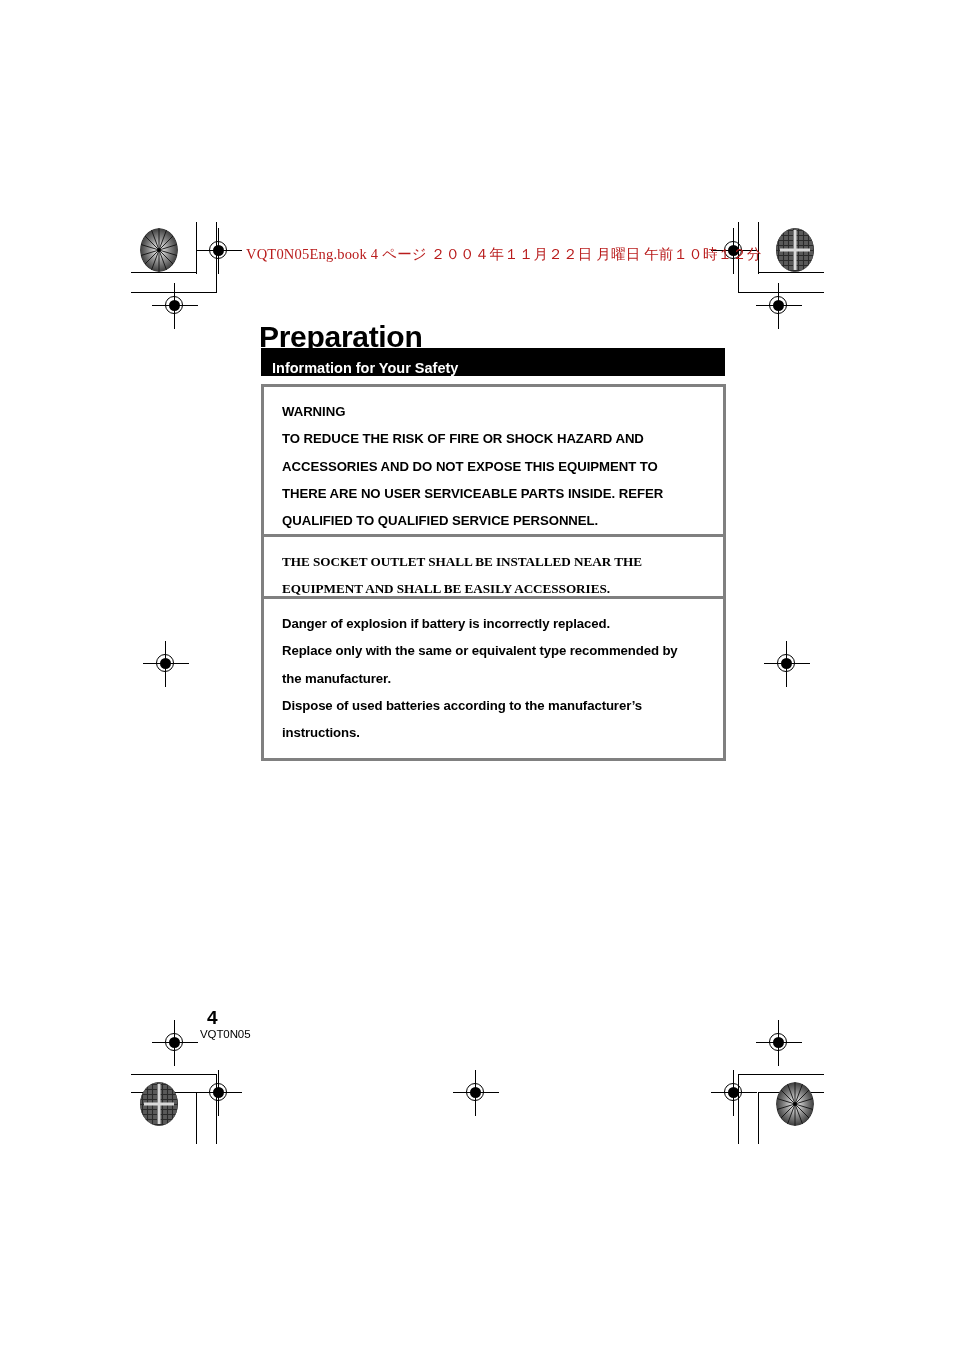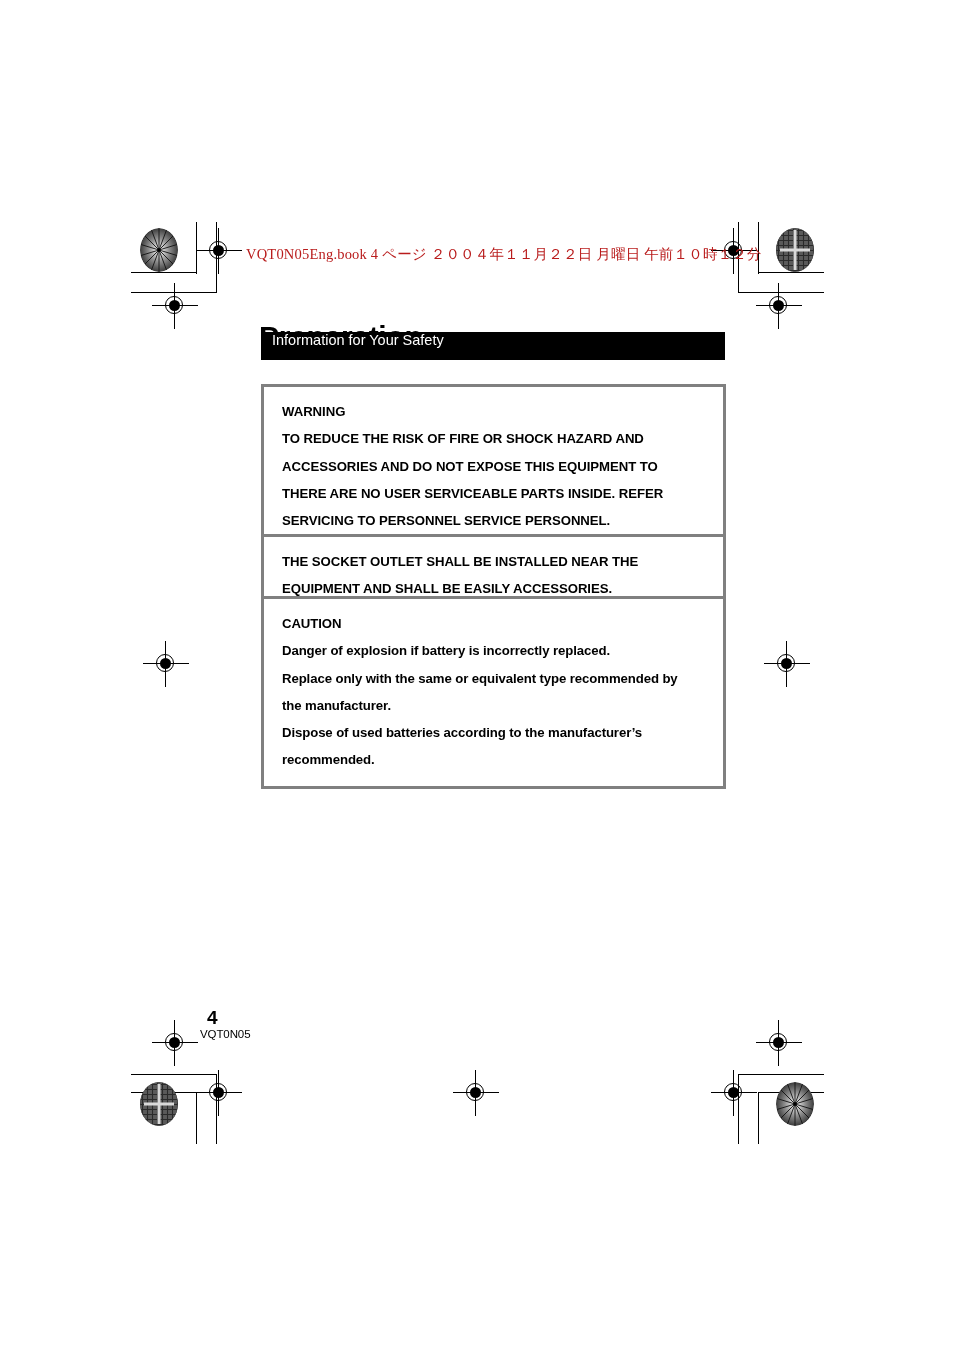--- a/index.html
+++ b/index.html
@@ -98,29 +98,29 @@
     left: 259px;
     top: 300px;
     font-size: 30px;
     font-weight: bold;
     letter-spacing: -0.3px;
   }
 
   .section-bar {
     position: absolute;
     left: 261px;
-    top: 332px;
+    top: 348px;
     width: 464px;
     height: 28px;
     background: #000000;
     color: #ffffff;
     font-size: 14.5px;
-    font-weight: normal;
+    font-weight: bold;
     display: flex;
-    align-items: flex-start;
+    align-items: flex-end;
     padding-left: 11px;
     box-sizing: border-box;
   }
 
   .notice-box {
     position: absolute;
     left: 261px;
     border: 3px solid #808080;
     background: #ffffff;
     box-sizing: border-box;
@@ -133,21 +133,21 @@
     font-weight: bold;
     line-height: 19.3px;
     letter-spacing: -0.05px;
     white-space: nowrap;
   }
   .notice-box.caution p {
     letter-spacing: -0.1px;
   }
 
   #box-warning { top: 384px; }
-  #box-socket  { top: 534px; }
+  #box-socket  { top: 534px; font-family: Liberation Serif, serif; }
   #box-caution { top: 596px; }
 
   .page-number {
     position: absolute;
     left: 207px;
     top: 1007px;
     font-size: 19px;
     font-weight: bold;
   }
   .model-code {
@@ -351,32 +351,31 @@
 
 <div class="section-bar">
   <span>Information for Your Safety</span>
 </div>
 
 <div class="notice-box" id="box-warning">
   <p>WARNING</p>
   <p>TO REDUCE THE RISK OF FIRE OR SHOCK HAZARD AND</p>
   <p>ACCESSORIES AND DO NOT EXPOSE THIS EQUIPMENT TO</p>
   <p>THERE ARE NO USER SERVICEABLE PARTS INSIDE. REFER</p>
-  <p>SERVICING TO PERSONNEL SERVICE PERSONNEL.</p>
+  <p>QUALIFIED TO QUALIFIED SERVICE PERSONNEL.</p>
 </div>
 
 <div class="notice-box" id="box-socket">
   <p>THE SOCKET OUTLET SHALL BE INSTALLED NEAR THE</p>
   <p>EQUIPMENT AND SHALL BE EASILY ACCESSORIES.</p>
 </div>
 
 <div class="notice-box caution" id="box-caution">
-  <p>CAUTION</p>
   <p>Danger of explosion if battery is incorrectly replaced.</p>
   <p>Replace only with the same or equivalent type recommended by</p>
   <p>the manufacturer.</p>
   <p>Dispose of used batteries according to the manufacturer’s</p>
-  <p>recommended.</p>
+  <p>instructions.</p>
 </div>
 
 <div class="page-number">4</div>
 
 <div class="model-code">VQT0N05</div>
 
 </body></html>

